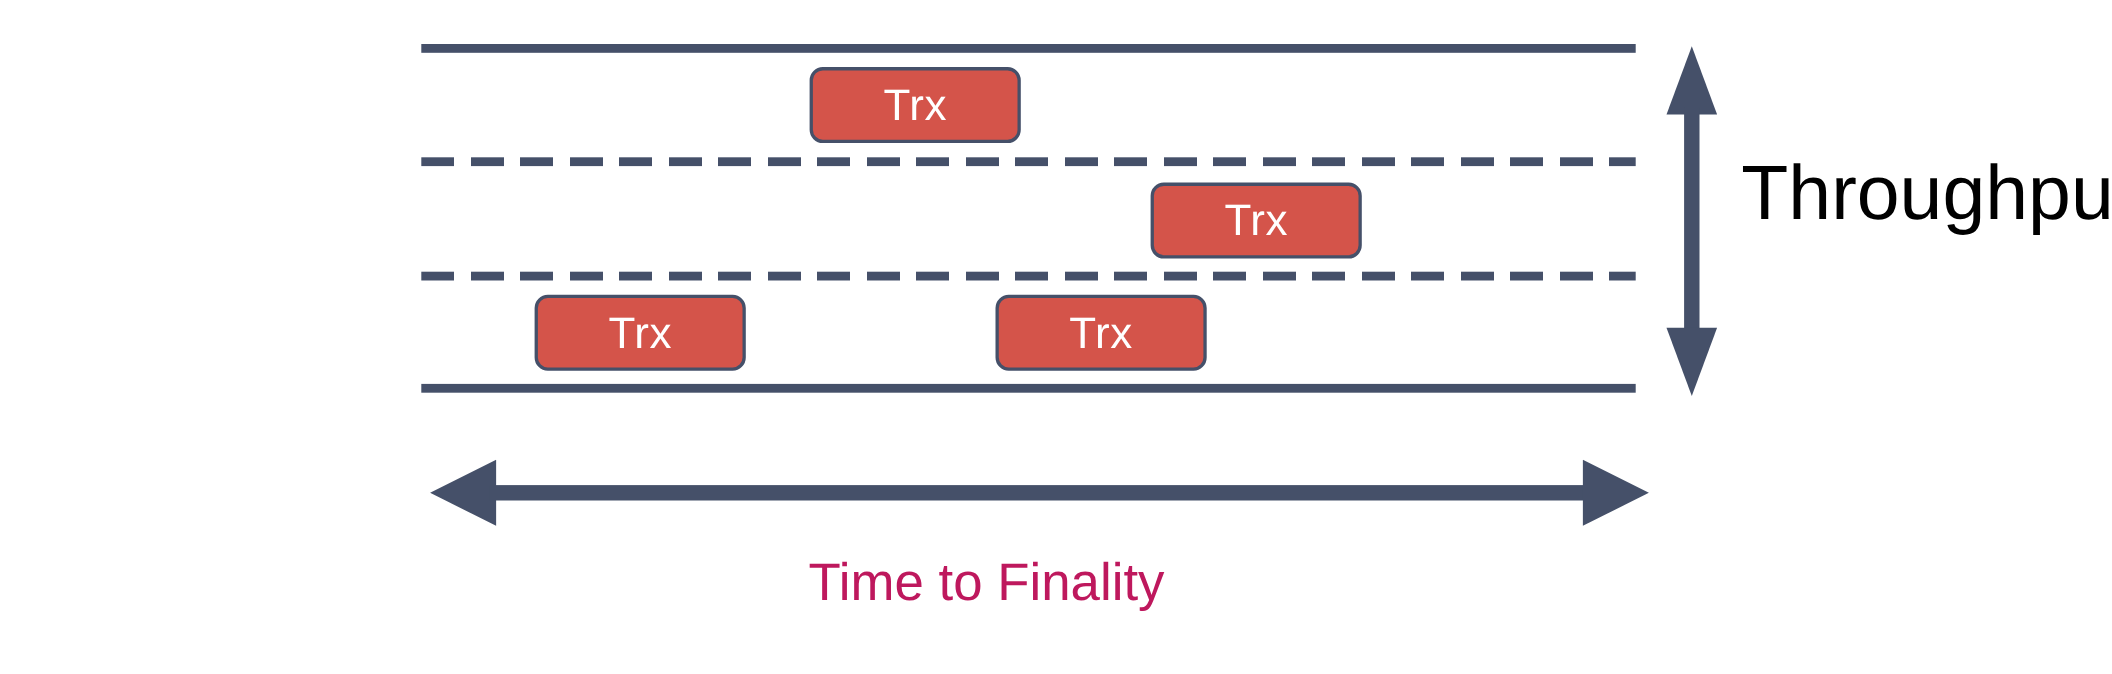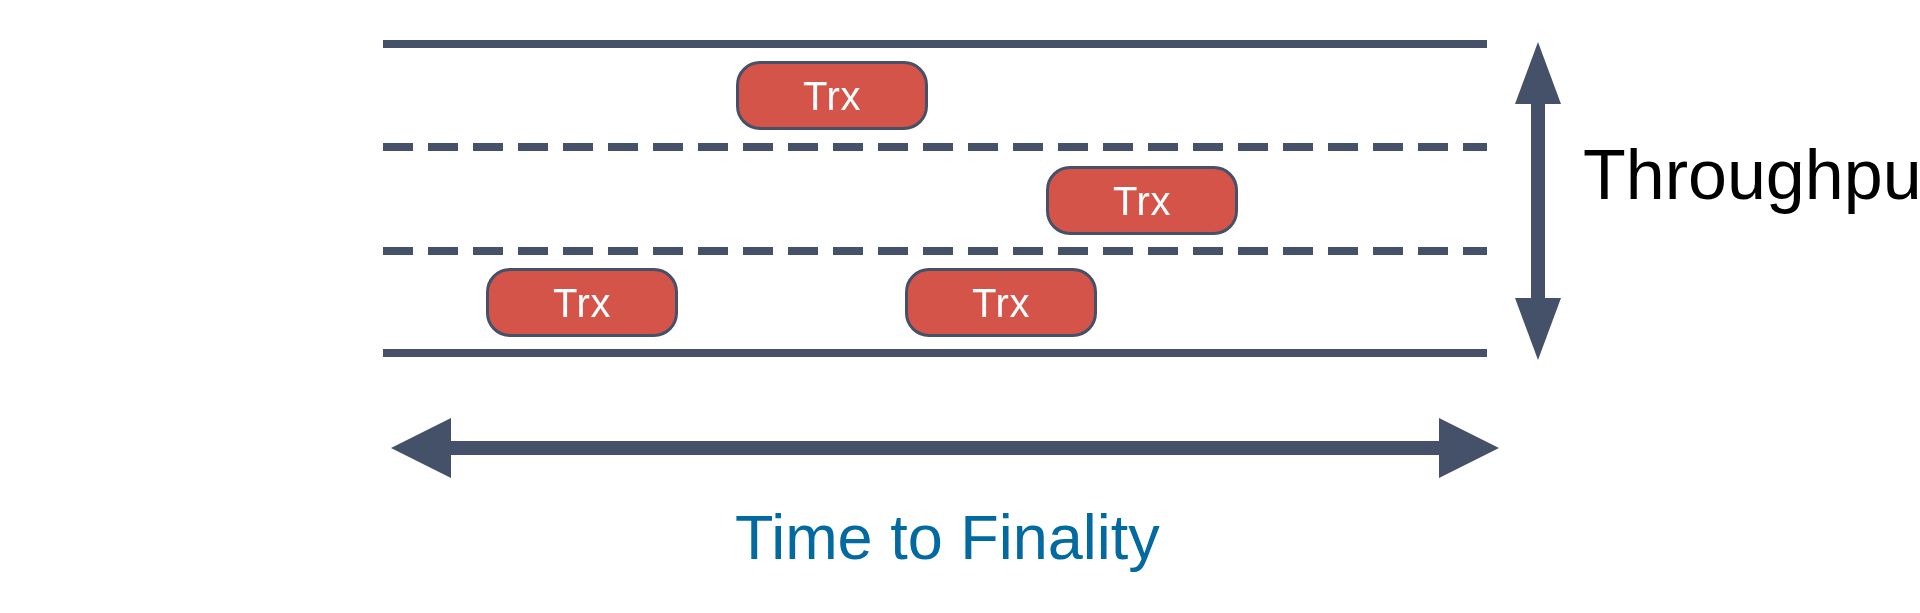--- a/index.html
+++ b/index.html
@@ -45,21 +45,21 @@
   #line-bottom { top: 349px; }
 
   
   .trx-box {
     position: absolute;
     width: 192px;
     height: 69px;
     box-sizing: border-box;
     background: #D4544A;
     border: 3px solid #455069;
-    border-radius: 24px;
+    border-radius: 12px;
     display: flex;
     align-items: center;
     justify-content: center;
     color: #ffffff;
     font-size: 40px;
     font-family: "Liberation Sans", sans-serif;
     letter-spacing: 0.5px;
     line-height: 1;
   }
   #trx-0 { left: 736px;  top: 61px;  }
@@ -95,22 +95,22 @@
     font-size: 70px;
     color: #000000;
     white-space: nowrap;
     line-height: 1;
     font-family: "Liberation Sans", sans-serif;
   }
   #finality-label {
     position: absolute;
     left: 735px;
     top: 506px;
-    font-size: 63px;
-    color: #0369a1;
+    font-size: 48px;
+    color: #be185d;
     white-space: nowrap;
     line-height: 1;
     font-family: "Liberation Sans", sans-serif;
   }
 </style>
 </head>
 <body>
 
 <div id="stage">
 

